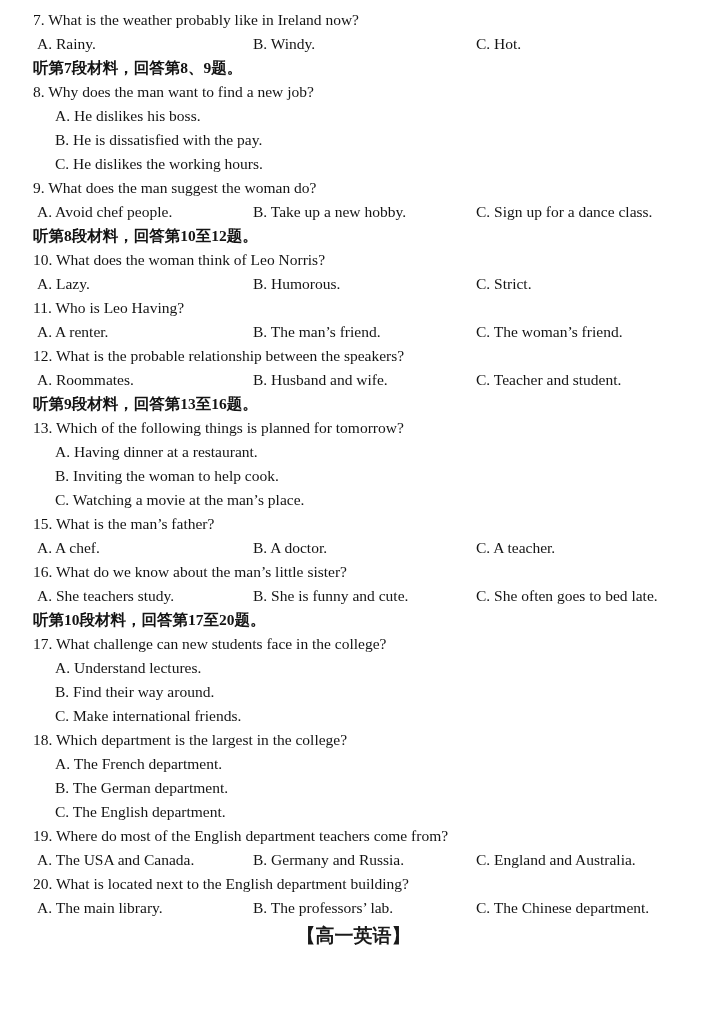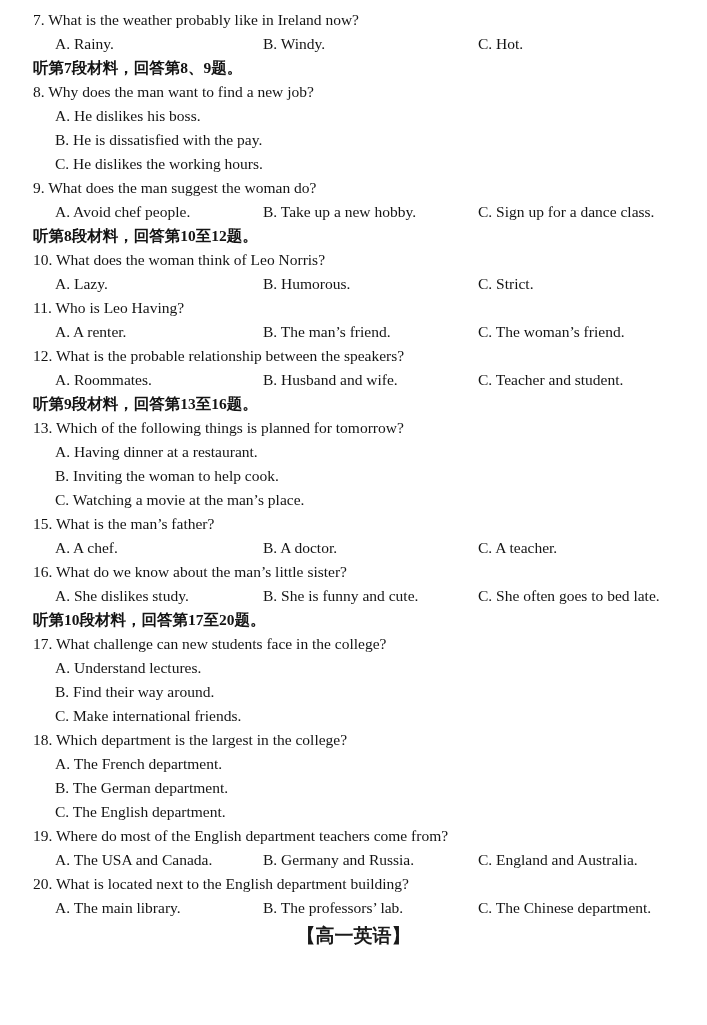--- a/index.html
+++ b/index.html
@@ -27,22 +27,23 @@
   }
   .line {
     line-height: 24px;
     white-space: nowrap;
   }
   .question {  }
   .stem { line-height: 24px; white-space: nowrap; }
   .opt-inline {
     display: grid;
     grid-template-columns: 208px 215px 1fr;
-    margin-left: 22px;
+    margin-left: 4px;
     line-height: 24px;
+    gap: 8px;
   }
   .opt-inline > div { white-space: nowrap; }
   .opt-stacked {
     margin-left: 22px;
     line-height: 24px;
     white-space: nowrap;
   }
   .section-line {
     line-height: 24px;
     font-weight: 600;
@@ -121,21 +122,21 @@
         <div class="stem"><span>15.</span> <span> What is the man’s father?</span></div>
         <div class="opt-inline">
           <div>A. A chef.</div>
           <div>B. A doctor.</div>
           <div>C. A teacher.</div>
         </div>
       </div>
       <div class="question">
         <div class="stem"><span>16.</span> <span> What do we know about the man’s little sister?</span></div>
         <div class="opt-inline">
-          <div>A. She dislikes study.</div>
+          <div>A. She teachers study.</div>
           <div>B. She is funny and cute.</div>
           <div>C. She often goes to bed late.</div>
         </div>
       </div>
       <div class="line section-line">听第10段材料，回答第17至20题。</div>
       <div class="question">
         <div class="stem"><span>17.</span> <span> What challenge can new students face in the college?</span></div>
         <div class="opt-stacked">A. Understand lectures.</div>
         <div class="opt-stacked">B. Find their way around.</div>
         <div class="opt-stacked">C. Make international friends.</div>

